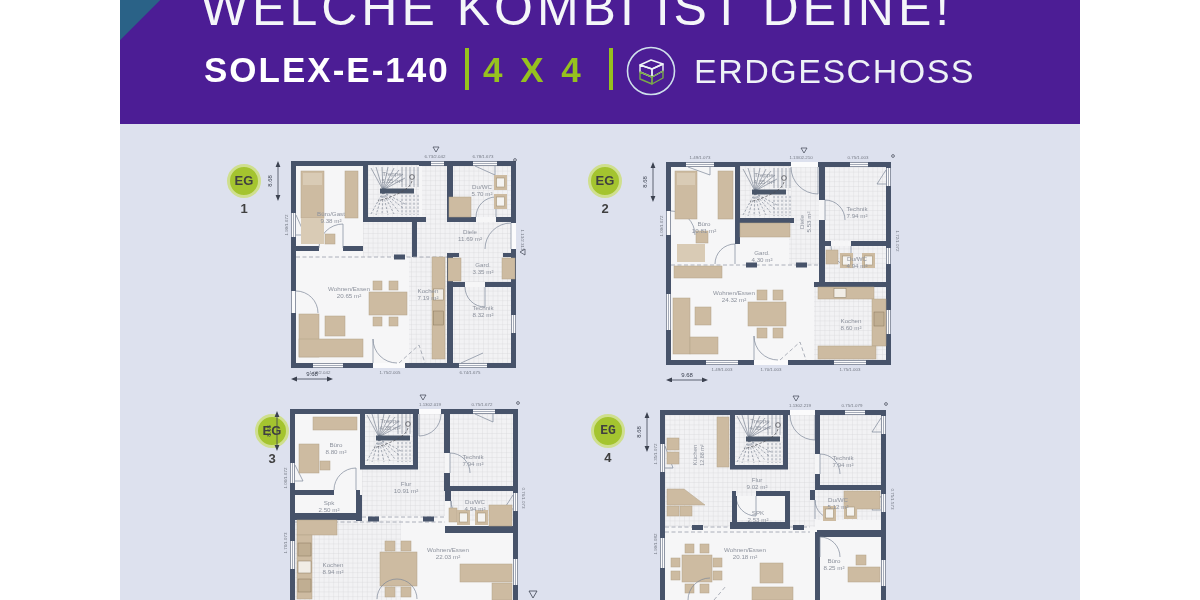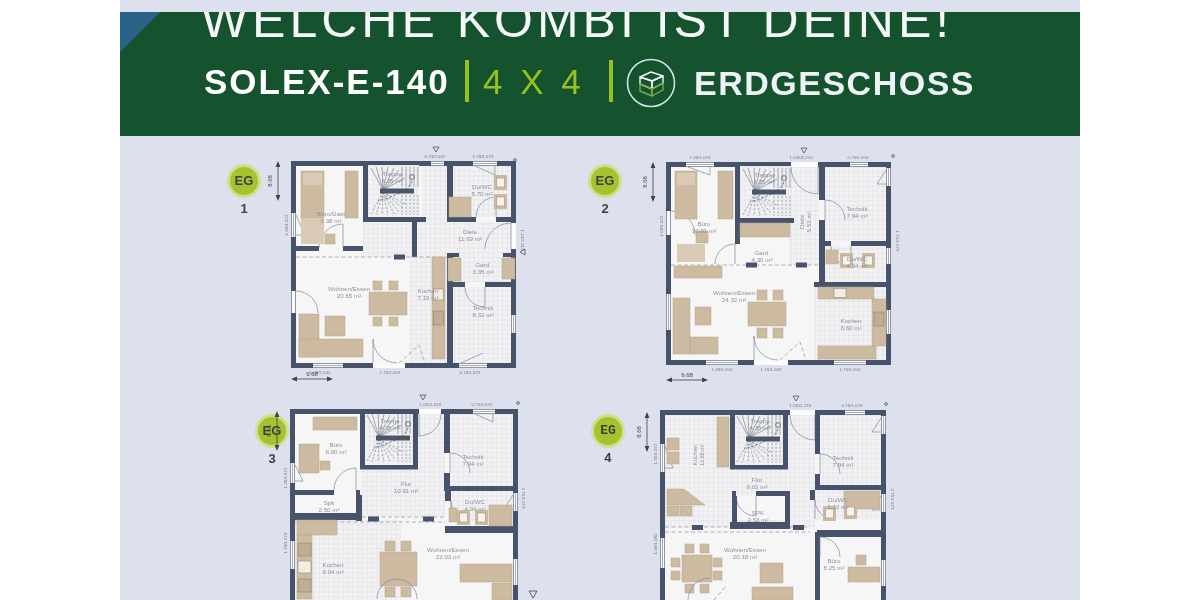--- a/index.html
+++ b/index.html
@@ -1,28 +1,28 @@
 <!DOCTYPE html>
 <html><head>
 <meta charset="utf-8">
 <style>
 html,body{margin:0;padding:0;background:#ffffff;width:1200px;height:600px;overflow:hidden;
 font-family:"Liberation Sans",sans-serif;}
 #stage{position:absolute;left:0;top:0;width:1200px;height:600px;}
 #content{position:absolute;left:120px;top:0;width:960px;height:600px;background:#dde1ee;overflow:hidden;}
-#header{position:absolute;left:0;top:12px;width:960px;height:124px;background:#14532d;overflow:hidden;}
+#header{position:absolute;left:0;top:0;width:960px;height:124px;background:#4c1d95;overflow:hidden;}
 #diamond{position:absolute;left:-37px;top:-32px;width:64px;height:64px;background:#2a6287;transform:rotate(45deg);}
 #headline{position:absolute;left:-23px;top:-21px;width:960px;text-align:center;color:#f4f6f9;
 font-size:50px;font-weight:400;letter-spacing:4px;white-space:nowrap;}
 #row2{position:absolute;left:0;top:46px;width:982px;height:50px;}
 .solex{position:absolute;left:84px;top:4px;font-size:35px;font-weight:bold;color:#fff;letter-spacing:2px;}
 .gbar1{position:absolute;left:345px;top:2px;width:4px;height:42px;background:#96c11f;}
-.b4x4{position:absolute;left:363px;top:4px;font-size:35px;font-weight:normal;color:#96c11f;letter-spacing:4px;}
+.b4x4{position:absolute;left:363px;top:4px;font-size:35px;font-weight:bold;color:#96c11f;letter-spacing:4px;}
 .gbar2{position:absolute;left:489px;top:2px;width:4px;height:42px;background:#96c11f;}
-.erd{position:absolute;left:574px;top:6px;font-size:34px;font-weight:700;color:#eef2f6;letter-spacing:1.5px;}
+.erd{position:absolute;left:574px;top:6px;font-size:34px;font-weight:400;color:#eef2f6;letter-spacing:1.5px;}
 .badge{position:absolute;width:28px;height:28px;border-radius:50%;background:#a4c42f;
 border:3px solid #cfdf8e;color:#404040;font-size:13px;font-weight:bold;text-align:center;line-height:28px;box-sizing:content-box;}
 .plan{position:absolute;}
 .plan .w{fill:#47536a}
 .plan .fur{fill:#cdbba1;stroke:#b3a288;stroke-width:0.5}
 .plan .lab{font-size:6.2px;fill:#8d929d;font-family:"Liberation Sans",sans-serif}
 .plan .dim{font-size:4.4px;fill:#747984;font-family:"Liberation Sans",sans-serif}
 .plan .arc{fill:none;stroke:#7d8798;stroke-width:0.7}
 .plan .dash{stroke:#9aa0ab;stroke-width:0.8;fill:none;stroke-dasharray:4 2.5}
 .plan .win rect{fill:#fbfbfc}

